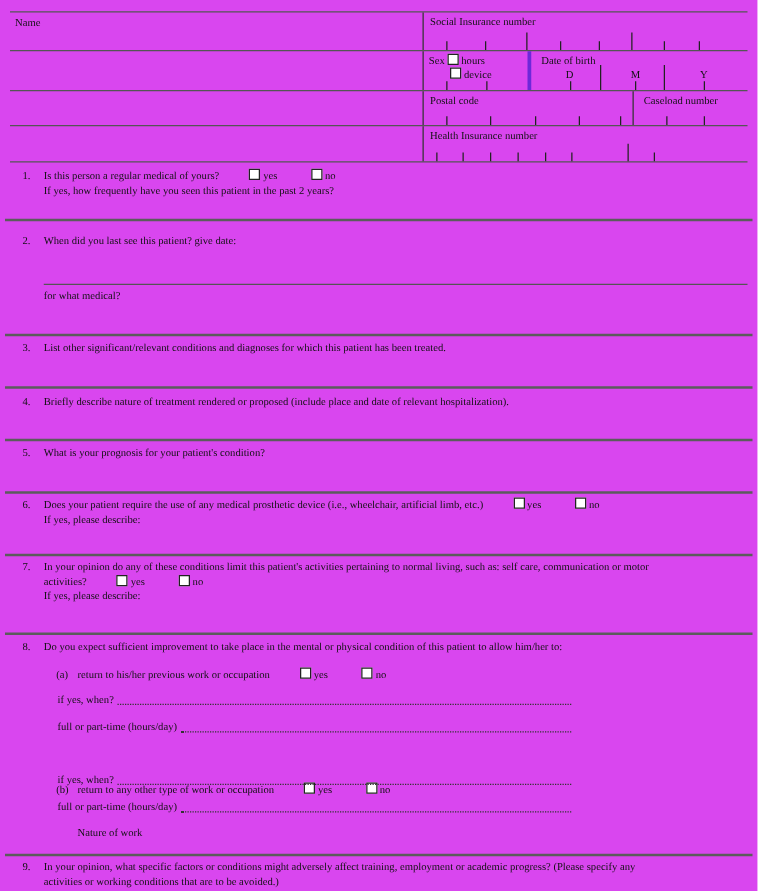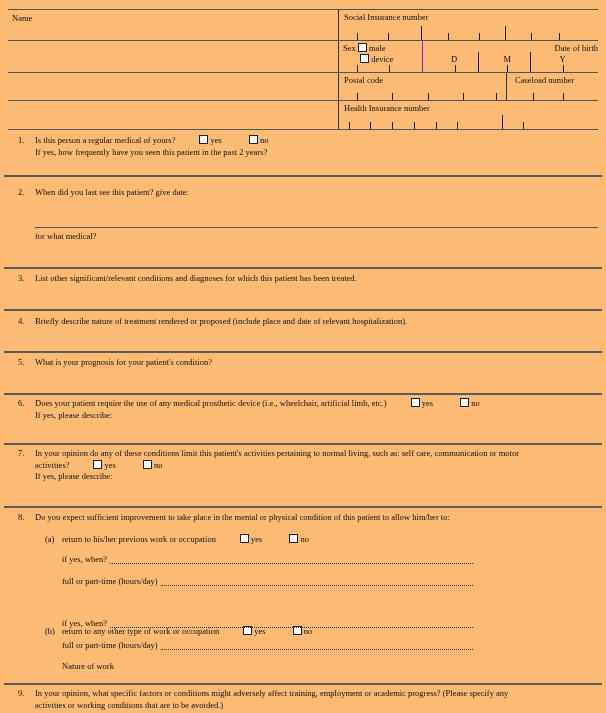--- a/index.html
+++ b/index.html
@@ -1,45 +1,45 @@
 <!DOCTYPE html>
 <html><head>
 <meta charset="utf-8">
 <style>
   html,body{margin:0;padding:0;background:#fff;}
-  .page{position:relative;width:606px;height:713px;background:#fdba74;overflow:hidden;
+  .page{position:relative;width:606px;height:713px;background:#d946ef;overflow:hidden;
         font-family:"Liberation Serif",serif;font-size:8.5px;color:#111;line-height:11.5px;}
   
   .hdr{position:absolute;top:9px;left:8px;width:590px;border-top:1.5px solid #555;}
   .hrow{position:relative;display:flex;border-bottom:1.5px solid #555;}
   .r1{height:30px}.r2{height:31px}.r3{height:28px}.r4{height:27px}
   .lcell{width:330px;padding:3px 0 0 4px;box-sizing:border-box;}
   .rcell{flex:1;border-left:1px solid #333;position:relative;box-sizing:border-box;}
   .clabel{display:block;padding:2px 0 0 5px;}
   .tk{position:absolute;bottom:0;width:1px;height:7px;background:#222;}
   .tk.tall{height:14px;}
   .sexcell{width:83px;position:relative;padding:2px 0 0 4px;box-sizing:border-box;line-height:11px;}
   .sexline2{margin-left:17px;}
-  .dobcell{flex:1;border-left:1px solid #6d28d9;position:relative;box-sizing:border-box;text-align:right;}
+  .dobcell{flex:1;border-left:3px solid #6d28d9;position:relative;box-sizing:border-box;}
   .dmy{position:absolute;top:13px;width:100%;}
   .dmyl{position:absolute;top:0;}
   .dv{position:absolute;top:11px;bottom:0;width:1px;background:#222;}
   
   .sep{position:absolute;left:4px;width:598px;height:2px;background:#5c5c5c;}
   .pline{position:absolute;left:35px;width:563px;height:1px;background:#555;}
   .q{position:absolute;left:8px;width:592px;}
   .qnum{position:absolute;left:10px;top:0;}
   .qbody{margin-left:27px;margin-right:0;max-width:563px;}
   .qtext{white-space:pre-line;}
   .cb{display:inline-block;width:7px;height:7px;border:1px solid #222;vertical-align:-1px;background:#fff;}
   .opt{margin-left:24px;white-space:nowrap;}
   .opt2{margin-left:27px;}
   .subq{position:absolute;left:45px;width:553px;}
   .sublabel{display:inline-block;width:17px;}
-  .dotrow{position:absolute;left:62px;width:411px;display:flex;}
+  .dotrow{position:absolute;left:46px;width:411px;display:flex;}
   .dots{flex:1;border-bottom:1px dotted #333;margin:0 0 2px 3px;}
   .plain{position:absolute;}
 </style>
 </head>
 <body>
 
 <div class="page">
 
   <div class="hdr">
 
@@ -59,21 +59,21 @@
         <b class="tk" style="left:85%"></b>
       </div>
     </div>
 
     <div class="hrow r2">
       <div class="lcell"></div>
       <div class="rcell" style="display:flex;">
         <div class="sexcell">
           <span>Sex</span>
           <span class="cb"></span>
-          <span>male</span>
+          <span>hours</span>
           <div class="sexline2">
             <span class="cb"></span>
             <span>device</span>
           </div>
           <b class="tk" style="left:22%"></b>
           <b class="tk" style="left:60%"></b>
         </div>
         <div class="dobcell">
           <span class="clabel" style="padding-left:8px">Date of birth</span>
           <div class="dmy">

